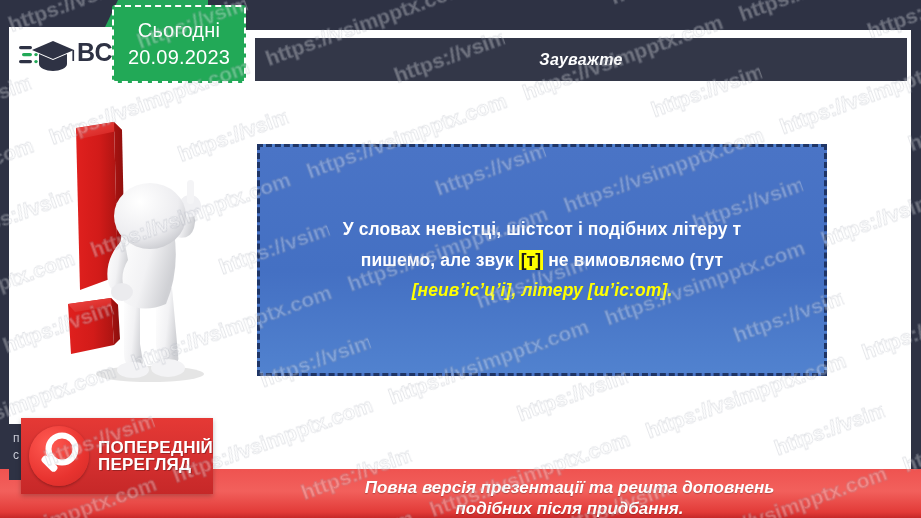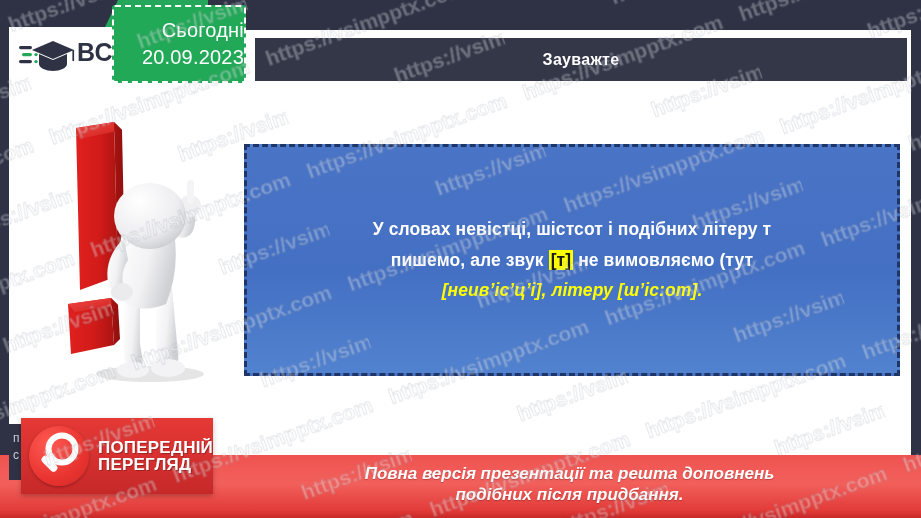--- a/index.html
+++ b/index.html
@@ -43,62 +43,62 @@
   }
   .logo-text .l2 {
     font-size:12px; font-weight:600; color:#2e3244; text-align:right;
     margin-top:-3px; letter-spacing:.4px;
   }
 
   
   .today-badge {
     position:absolute; left:112px; top:5px; width:134px; height:78px;
     background:#22a957; border:2px dashed #ffffff; border-radius:3px;
-    display:flex; flex-direction:column; align-items:flex-end; justify-content:center;
+    display:flex; flex-direction:column; align-items:center; justify-content:center;
     color:#ffffff; z-index:6;
   }
   .today-badge .t-label { font-size:20px; font-weight:400; letter-spacing:.2px; }
   .today-badge .t-date  { font-size:20px; font-weight:400; margin-top:4px; letter-spacing:.2px; }
 
   
   .title-bar {
     position:absolute; left:255px; top:38px; width:652px; height:43px;
     background:#333748;
     display:flex; align-items:center; justify-content:center;
     z-index:4;
   }
   .title-bar span {
-    color:#ffffff; font-size:16px; font-weight:700; letter-spacing:.3px;
+    color:#ffffff; font-size:16px; font-weight:700; letter-spacing:.3px;font-style:italic;
   }
 
   
   .art { position:absolute; left:32px; top:118px; width:205px; height:290px; z-index:3; }
 
   
   .content-box {
-    position:absolute; left:244px; top:144px; width:656px; height:232px;
+    position:absolute; left:257px; top:144px; width:570px; height:232px;
     background:linear-gradient(180deg,#4a74c6 0%, #4470c3 55%, #5182cf 100%);
     border:3px dashed #1f3566;
     z-index:4;
     display:flex; flex-direction:column;
     align-items:center; justify-content:center;
     padding:6px 18px;
   }
   .content-box p {
     width:100%; text-align:center; color:#ffffff;
     font-size:17.5px; font-weight:700; line-height:1.05;
     margin:6px 0; letter-spacing:.1px;
   }
   .content-box .yellow-hl    { color:#1b1b1b; background:#ffff00; padding:0 2px; font-weight:700; }
   .content-box .yi           { color:#ffff00; font-style:italic; font-weight:700; }
   .line4 { font-style:italic; }
 
   
   .bottom-banner {
-    position:absolute; left:0; bottom:0; width:921px; height:63px;
+    position:absolute; left:0; bottom:0; width:921px; height:49px;
     background:linear-gradient(180deg,#ef5350 0%, #f2605c 45%, #e23b38 88%, #c62828 100%);
     z-index:5;
   }
   .bottom-banner .bb-text {
     position:absolute; left:230px; right:12px; top:8px;
     text-align:center; color:#ffffff; font-style:italic; font-weight:700;
     font-size:17px; line-height:1.25; text-shadow:0 1px 1px rgba(0,0,0,.25);
   }
 
   

